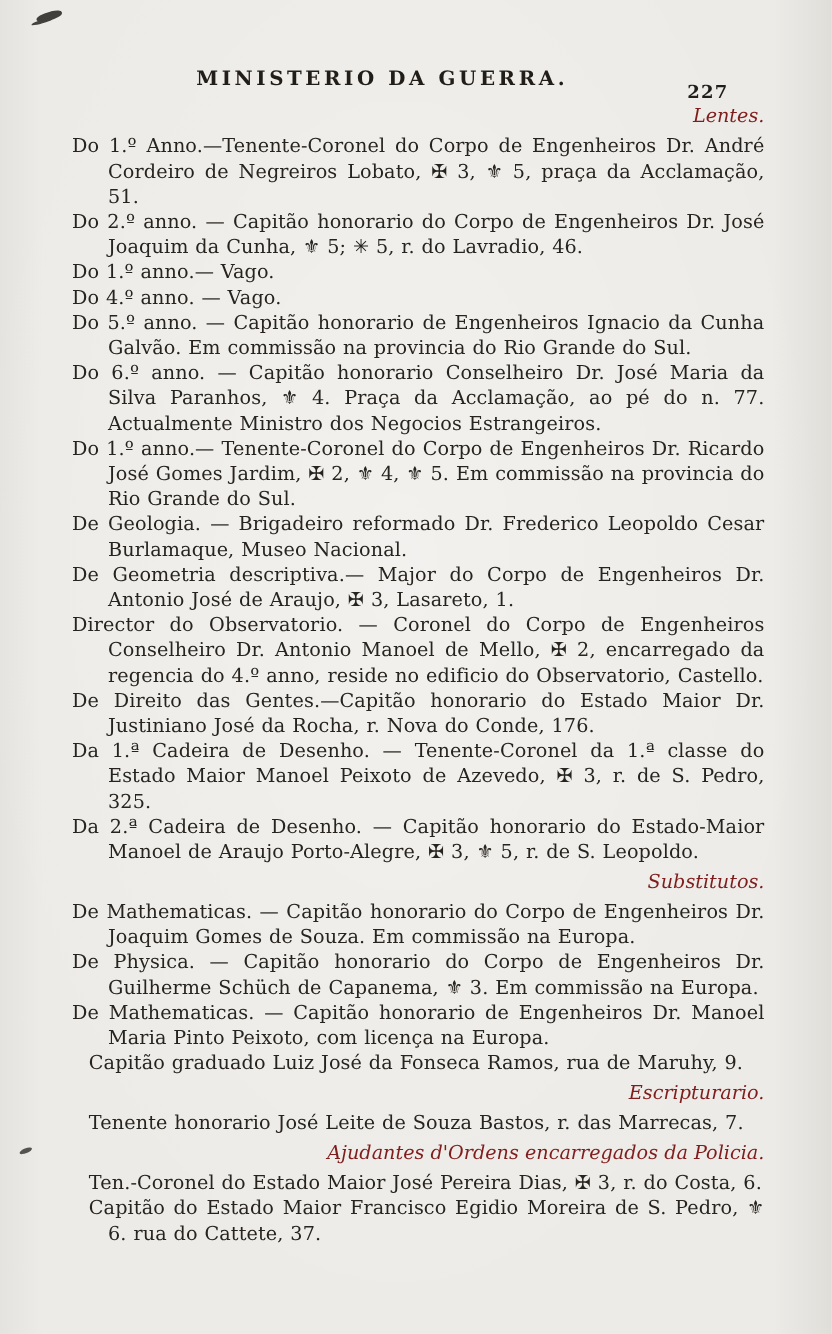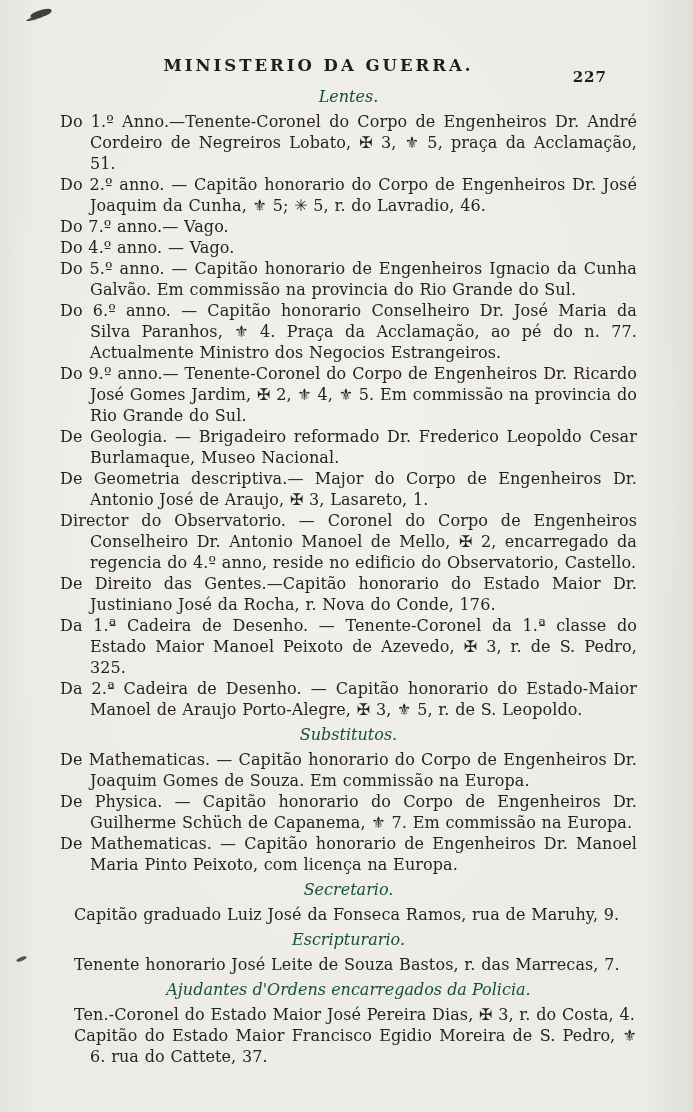--- a/index.html
+++ b/index.html
@@ -40,26 +40,26 @@
     position: absolute;
     right: 30px;
     top: 12px;
     font-weight: bold;
     font-size: 15px;
     letter-spacing: 1px;
     color: #211e1a;
   }
   .content { position: relative; }
   .section-heading {
-    text-align: center;
+    text-align: right;
     font-style: italic;
     font-size: 16px;
     line-height: 20px;
     margin: 5px 0 4px;
-    color: #14532d;
+    color: #7f1d1d;
   }
   .entry {
     margin: 0;
     font-size: 16px;
     line-height: 21px;
     padding-left: 30px;
     text-indent: -30px;
     text-align: justify;
     letter-spacing: 0.1px;
     word-spacing: 0.5px;
@@ -101,37 +101,36 @@
 
   <header class="page-header">
     <span class="running-title">MINISTERIO DA GUERRA.</span>
     <span class="page-number">227</span>
   </header>
 
   <main class="content" id="sections">
       <div class="section-heading">Lentes.</div>
       <p class="entry">Do 1.º Anno.—Tenente-Coronel do Corpo de Engenheiros Dr. André Cordeiro de Negreiros Lobato, ✠ 3, ⚜ 5, praça da Acclamação, 51.</p>
       <p class="entry">Do 2.º anno. — Capitão honorario do Corpo de Engenheiros Dr. José Joaquim da Cunha, ⚜ 5; ✳ 5, r. do Lavradio, 46.</p>
-      <p class="entry">Do 7.º anno.— Vago.</p>
+      <p class="entry">Do 1.º anno.— Vago.</p>
       <p class="entry">Do 4.º anno. — Vago.</p>
       <p class="entry">Do 5.º anno. — Capitão honorario de Engenheiros Ignacio da Cunha Galvão. Em commissão na provincia do Rio Grande do Sul.</p>
       <p class="entry">Do 6.º anno. — Capitão honorario Conselheiro Dr. José Maria da Silva Paranhos, ⚜ 4. Praça da Acclamação, ao pé do n. 77. Actualmente Ministro dos Negocios Estrangeiros.</p>
-      <p class="entry">Do 9.º anno.— Tenente-Coronel do Corpo de Engenheiros Dr. Ricardo José Gomes Jardim, ✠ 2, ⚜ 4, ⚜ 5. Em commissão na provincia do Rio Grande do Sul.</p>
+      <p class="entry">Do 1.º anno.— Tenente-Coronel do Corpo de Engenheiros Dr. Ricardo José Gomes Jardim, ✠ 2, ⚜ 4, ⚜ 5. Em commissão na provincia do Rio Grande do Sul.</p>
       <p class="entry">De Geologia. — Brigadeiro reformado Dr. Frederico Leopoldo Cesar Burlamaque, Museo Nacional.</p>
       <p class="entry">De Geometria descriptiva.— Major do Corpo de Engenheiros Dr. Antonio José de Araujo, ✠ 3, Lasareto, 1.</p>
       <p class="entry">Director do Observatorio. — Coronel do Corpo de Engenheiros Conselheiro Dr. Antonio Manoel de Mello, ✠ 2, encarregado da regencia do 4.º anno, reside no edificio do Observatorio, Castello.</p>
       <p class="entry">De Direito das Gentes.—Capitão honorario do Estado Maior Dr. Justiniano José da Rocha, r. Nova do Conde, 176.</p>
       <p class="entry">Da 1.ª Cadeira de Desenho. — Tenente-Coronel da 1.ª classe do Estado Maior Manoel Peixoto de Azevedo, ✠ 3, r. de S. Pedro, 325.</p>
       <p class="entry">Da 2.ª Cadeira de Desenho. — Capitão honorario do Estado-Maior Manoel de Araujo Porto-Alegre, ✠ 3, ⚜ 5, r. de S. Leopoldo.</p>
       <div class="section-heading">Substitutos.</div>
       <p class="entry">De Mathematicas. — Capitão honorario do Corpo de Engenheiros Dr. Joaquim Gomes de Souza. Em commissão na Europa.</p>
-      <p class="entry">De Physica. — Capitão honorario do Corpo de Engenheiros Dr. Guilherme Schüch de Capanema, ⚜ 7. Em commissão na Europa.</p>
+      <p class="entry">De Physica. — Capitão honorario do Corpo de Engenheiros Dr. Guilherme Schüch de Capanema, ⚜ 3. Em commissão na Europa.</p>
       <p class="entry">De Mathematicas. — Capitão honorario de Engenheiros Dr. Manoel Maria Pinto Peixoto, com licença na Europa.</p>
-      <div class="section-heading">Secretario.</div>
       <p class="entry short">Capitão graduado Luiz José da Fonseca Ramos, rua de Maruhy, 9.</p>
       <div class="section-heading">Escripturario.</div>
       <p class="entry short">Tenente honorario José Leite de Souza Bastos, r. das Marrecas, 7.</p>
       <div class="section-heading">Ajudantes d'Ordens encarregados da Policia.</div>
-      <p class="entry short">Ten.-Coronel do Estado Maior José Pereira Dias, ✠ 3, r. do Costa, 4.</p>
+      <p class="entry short">Ten.-Coronel do Estado Maior José Pereira Dias, ✠ 3, r. do Costa, 6.</p>
       <p class="entry short">Capitão do Estado Maior Francisco Egidio Moreira de S. Pedro, ⚜ 6. rua do Cattete, 37.</p>
     </main>
 
 </div>
 
 </body></html>

